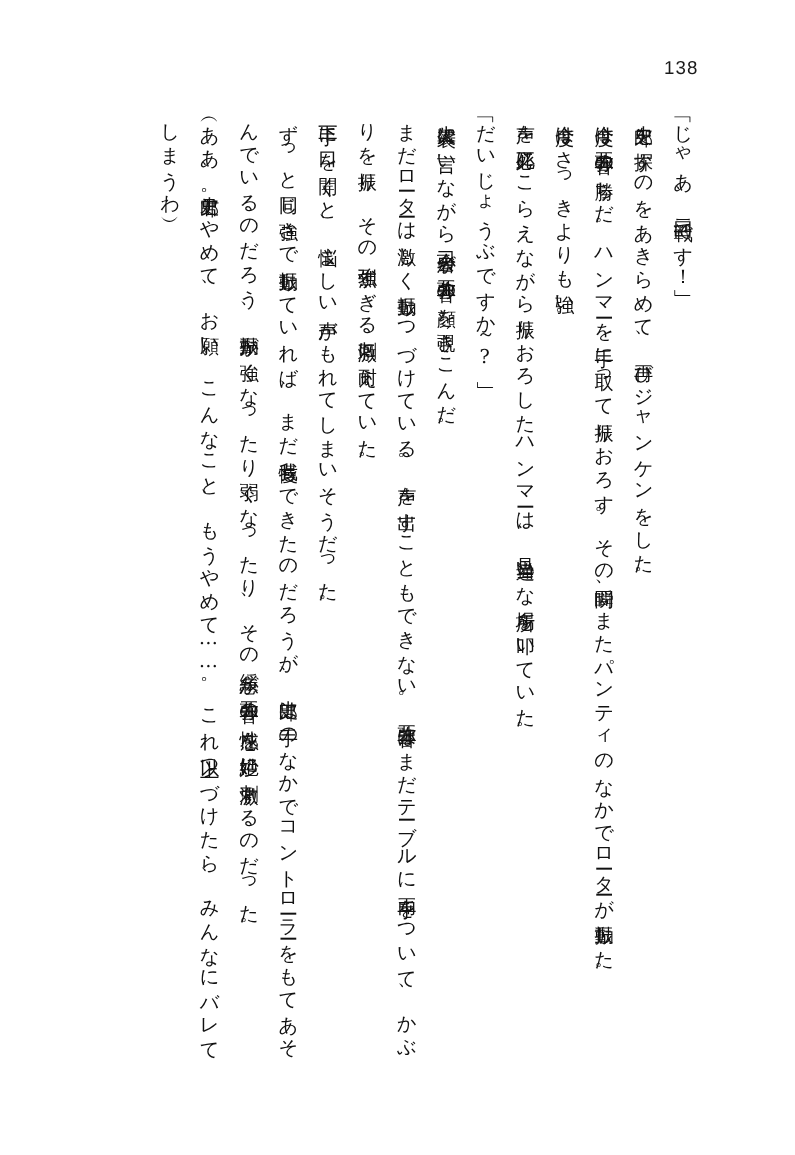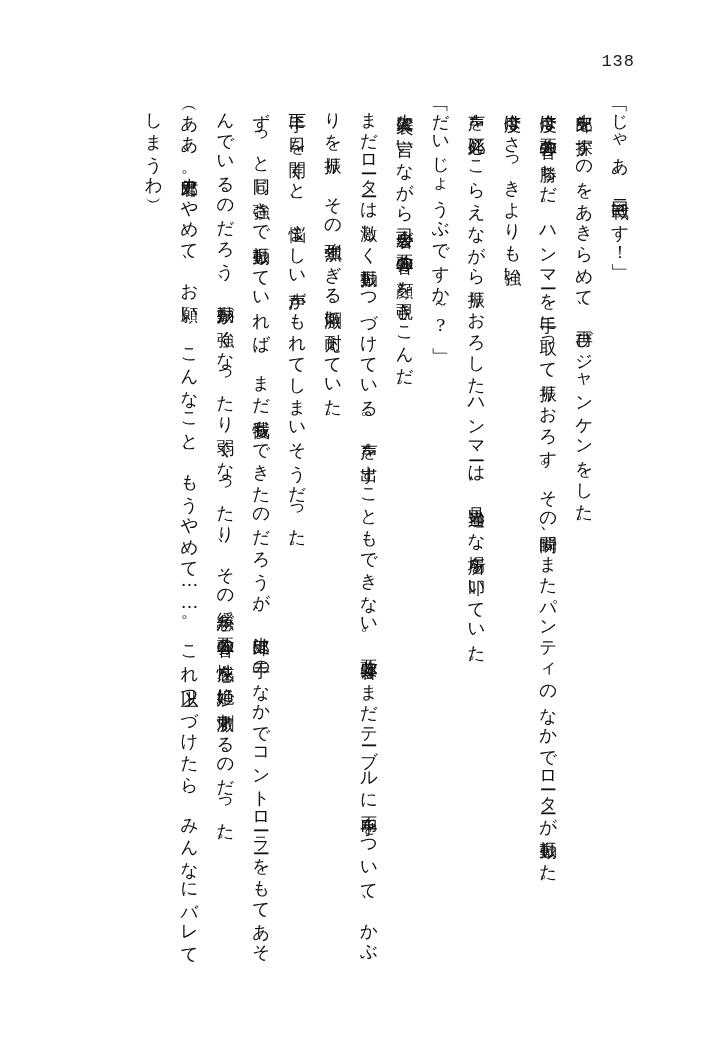--- a/index.html
+++ b/index.html
@@ -16,21 +16,21 @@
     height: 1050px;
     background: #ffffff;
     overflow: hidden;
   }
   .page-number {
     position: absolute;
     top: 52px;
     right: 88px;
     font-size: 17px;
     color: #1a1a1a;
-    font-family: Liberation Mono, monospace;
+    font-family: Liberation Sans, sans-serif;
     letter-spacing: 1px;
   }
   .text-body {
     position: absolute;
     top: 100px;
     right: 86px;
     left: 86px;
     height: 860px;
     writing-mode: vertical-rl;
     text-orientation: upright;

